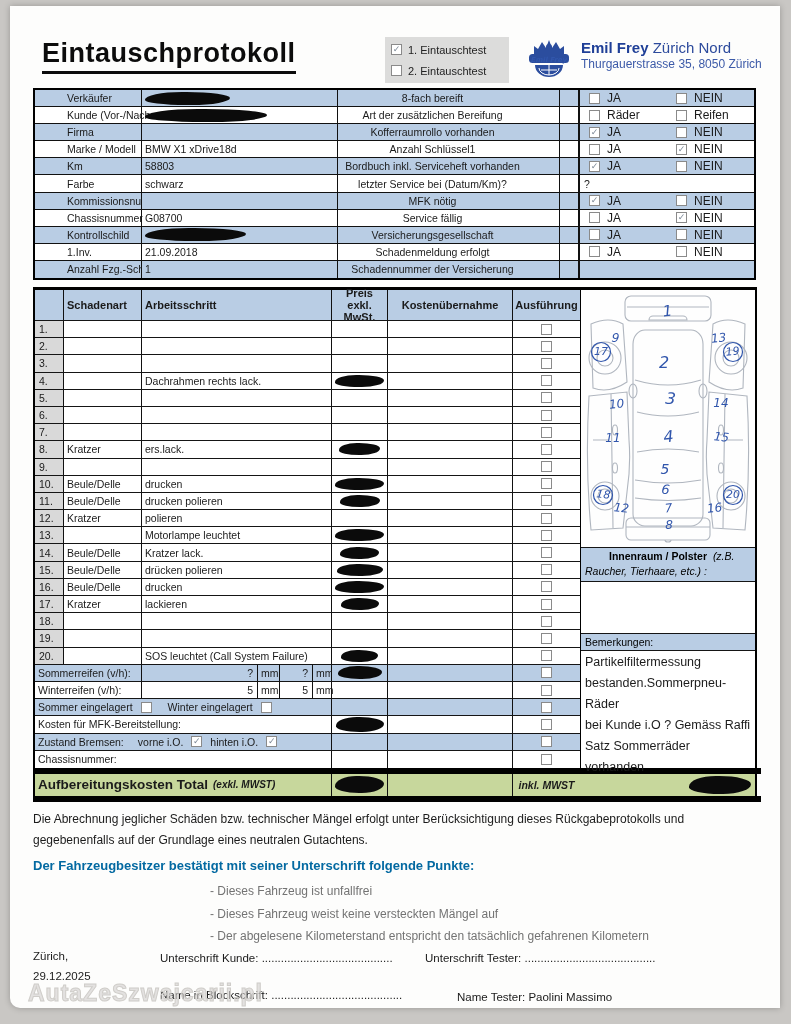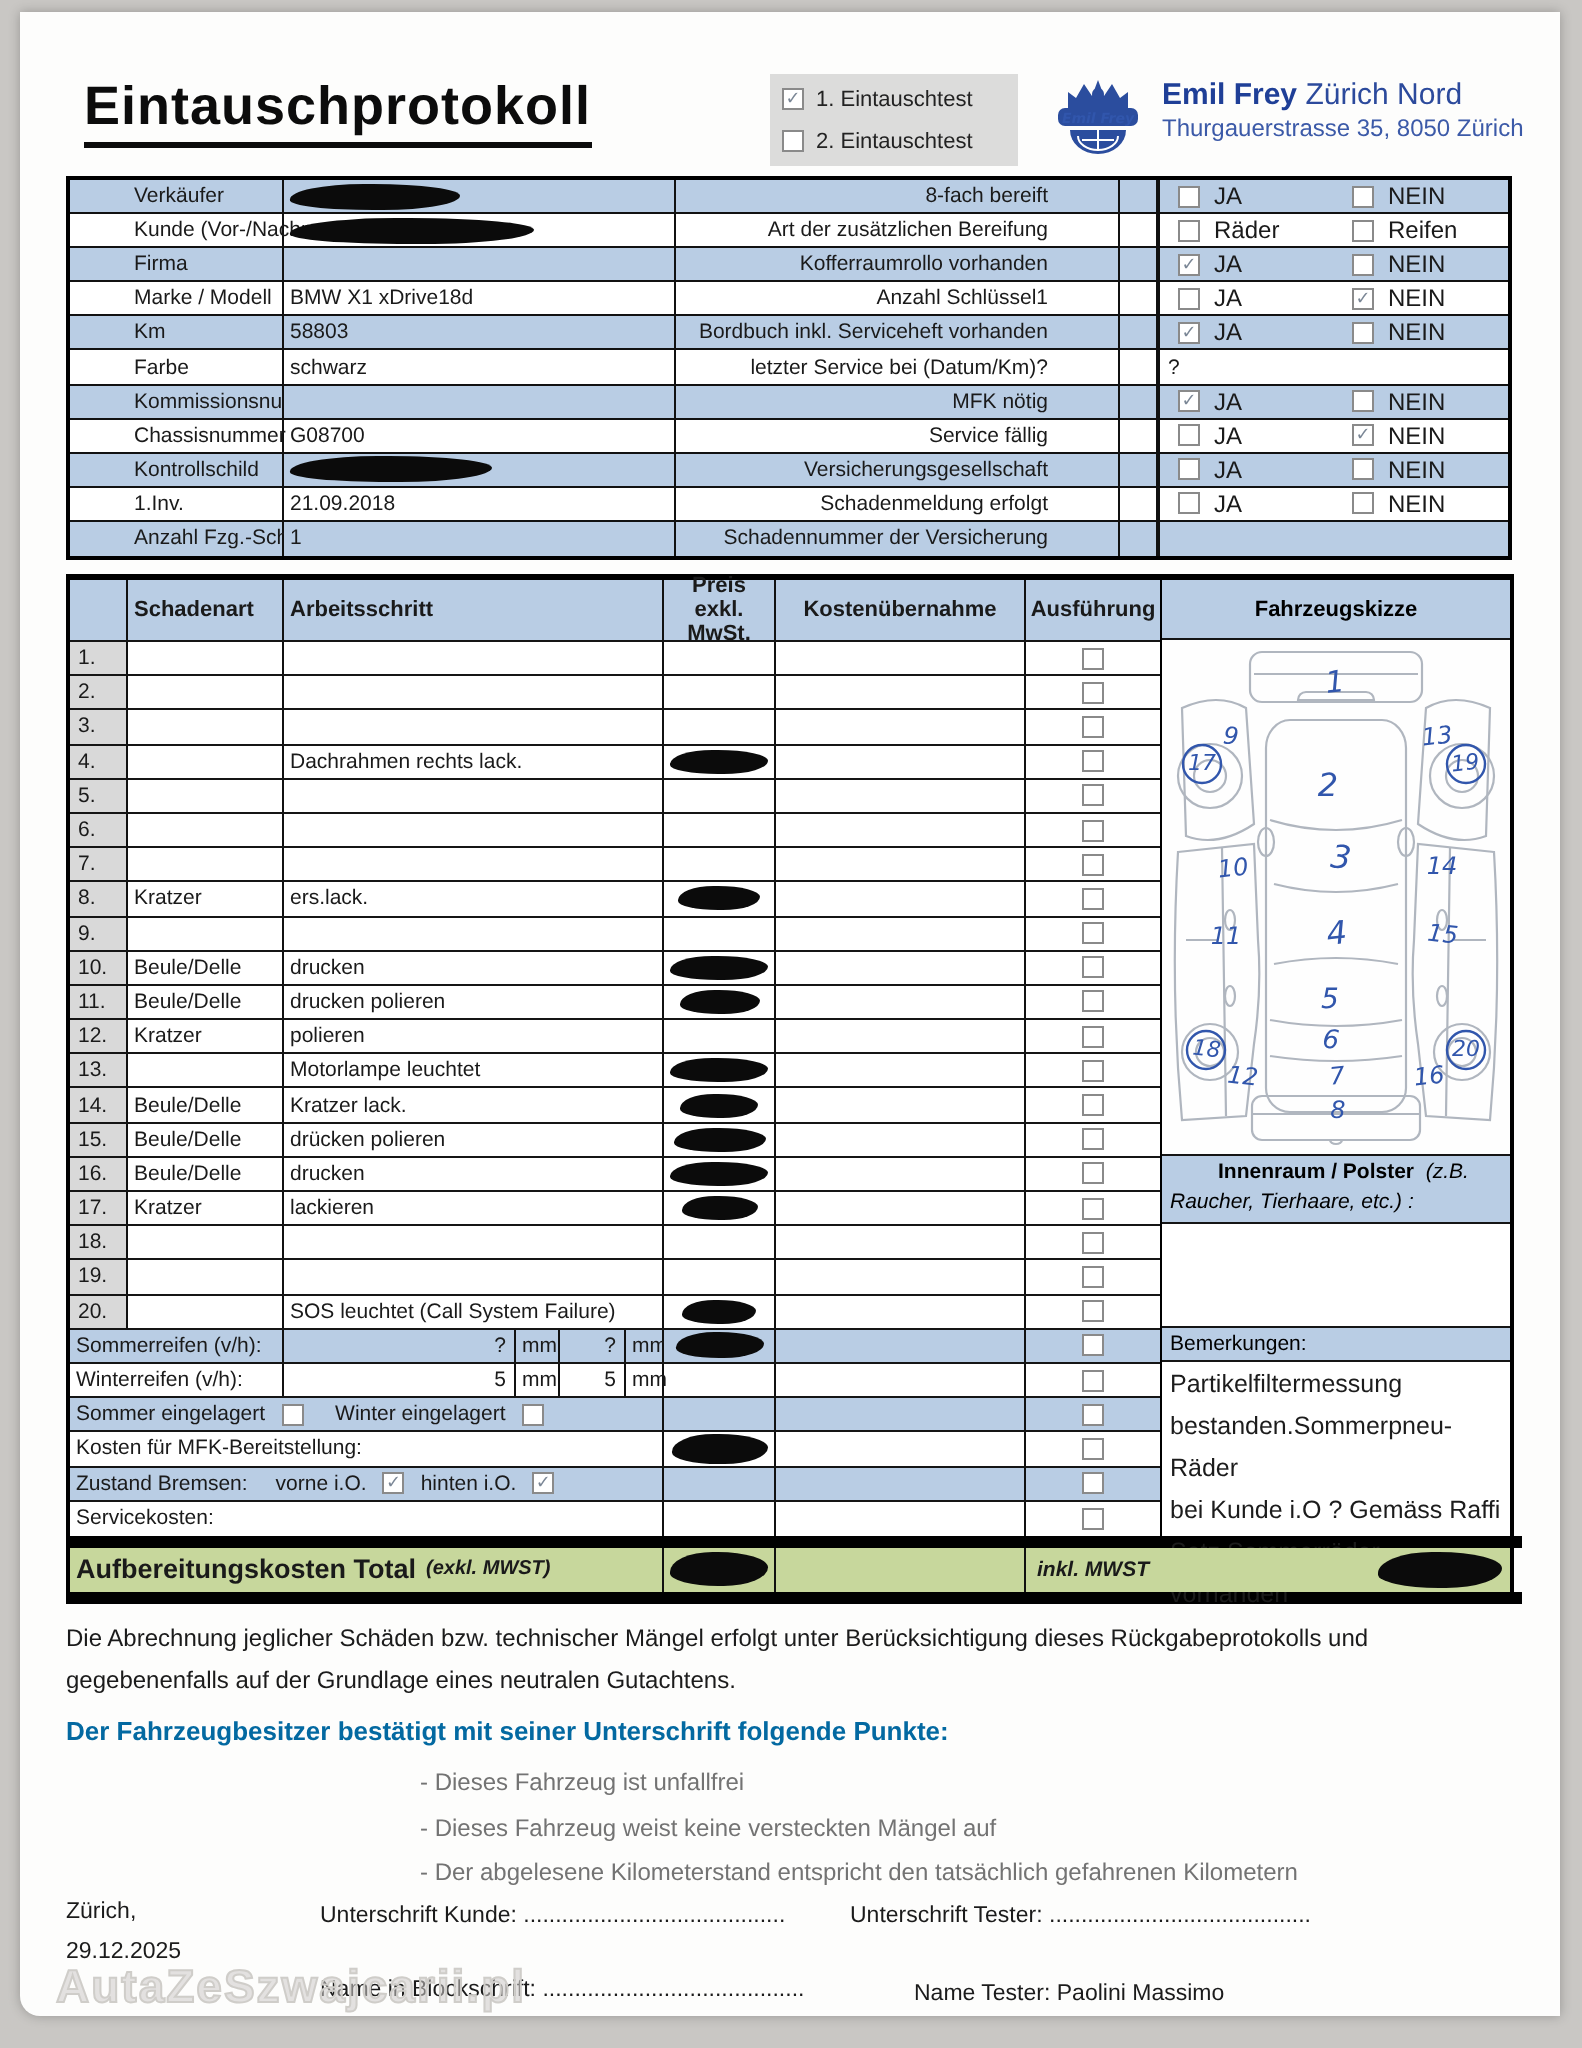--- a/index.html
+++ b/index.html
@@ -16,21 +16,21 @@
   
   .cb{width:11px;height:11px;min-width:11px;background:#fff;border:1.4px solid #8a8a8a;display:inline-flex;align-items:center;justify-content:center;font-size:9px;line-height:9px;color:#7b8796;box-sizing:border-box;}
   
   .info-table{position:absolute;left:23px;top:82px;width:723px;border:2.5px solid #000;box-sizing:border-box;background:#fff;}
   .irow{display:flex;height:17.1px;border-bottom:1px solid #111;box-sizing:border-box;align-items:stretch;}
   .irow:last-child{border-bottom:none;}
   .irow.shade .c{background:#b9cde4;}
   .c{display:flex;align-items:center;font-size:10.5px;color:#1a1a1a;padding:0 3px;border-right:1px solid #111;box-sizing:border-box;overflow:visible;white-space:nowrap;}
   .c-label{width:107px;padding-left:32px;}
   .c-value{width:196px;}
-  .c-mid{width:222px;justify-content:flex-end;}
+  .c-mid{width:222px;justify-content:center;}
   .c-mid .mv{padding-right:32px;}
   .c-gap{width:20px;border-right:2px solid #111;}
   .c-right{flex:1;border-right:none;padding:0;}
   .half{width:50%;display:flex;align-items:center;gap:7px;padding-left:9px;font-size:12px;box-sizing:border-box;}
   
   .blob{background:#0b0b0b;height:12px;border-radius:46% 54% 48% 52%/62% 48% 58% 40%;position:relative;}
   
   .dmg{position:absolute;left:23px;top:281px;width:724px;border-left:2px solid #000;border-right:2px solid #000;border-top:3px solid #000;box-sizing:border-box;background:#fff;}
   .dmg-flex{display:flex;}
   .dmg-left{width:545px;}
@@ -600,30 +600,29 @@
               <span>hinten i.O.</span>
               <span class="cb">✓</span>
             </div>
             <div class="c cp"></div>
             <div class="c ck"></div>
             <div class="c cx">
               <span class="cb"></span>
             </div>
           </div>
           <div class="drow" style="border-bottom: none;">
-            <div class="c wide">Servicekosten:</div>
+            <div class="c wide">Chassisnummer:</div>
             <div class="c cp"></div>
             <div class="c ck"></div>
             <div class="c cx">
               <span class="cb"></span>
             </div>
           </div>
         </div>
       <div class="panel">
-        <div class="sk-title">Fahrzeugskizze</div>
         <div class="sk-area">
           <svg id="carSvg" width="174" height="257" viewBox="0 0 174 257">
             <g stroke="#b0b6bf" stroke-width="1.1" fill="none">
 
               <path d="M50 6 h74 a6 6 0 0 1 6 6 v13 a6 6 0 0 1 -6 6 h-74 a6 6 0 0 1 -6 -6 v-13 a6 6 0 0 1 6 -6 Z"></path>
               <path d="M46 17 h82 M72 26 h30 a4 4 0 0 1 4 4 h-38 a4 4 0 0 1 4 -4 Z"></path>
 
               <path d="M64 40 h46 a12 14 0 0 1 12 14 v170 a12 12 0 0 1 -12 12 h-46 a12 12 0 0 1 -12 -12 v-170 a12 14 0 0 1 12 -14 Z"></path>
               <path d="M54 90 Q87 100 120 90"></path>
               <path d="M56 122 Q87 130 118 122"></path>

